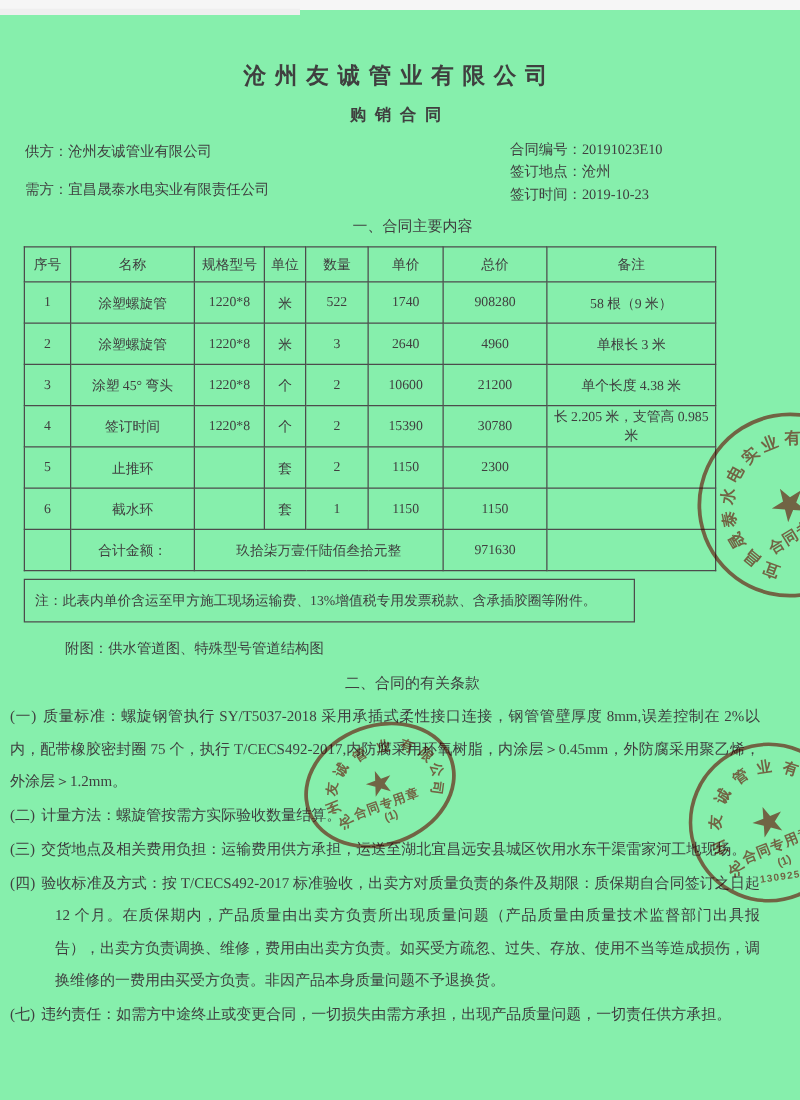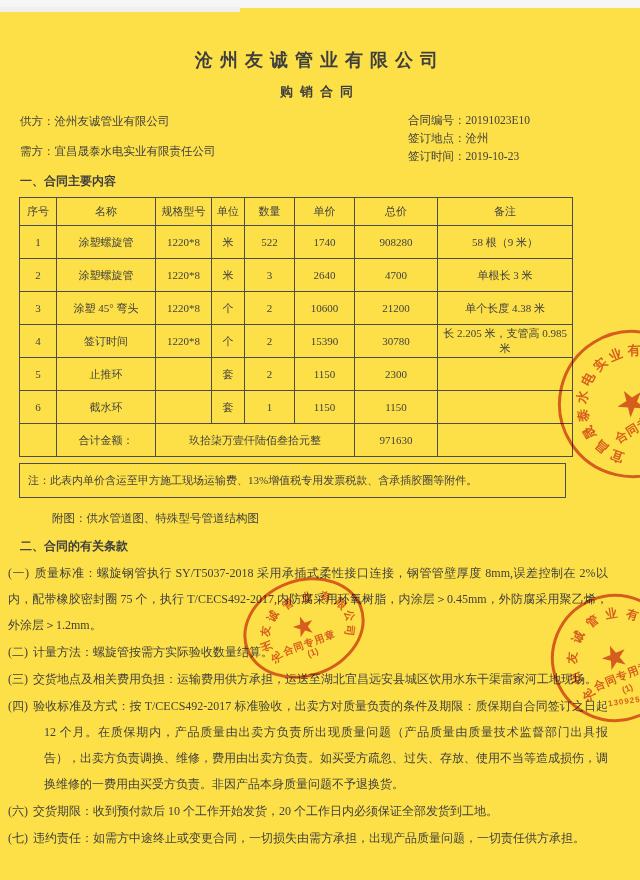--- a/index.html
+++ b/index.html
@@ -1,52 +1,52 @@
 <!DOCTYPE html>
 <html><head>
 <meta charset="utf-8">
 <style>
   html,body{margin:0;padding:0;background:#ffffff;}
   .page{
     position:relative;width:640px;height:880px;margin:0 auto;
-    background:#fde047;overflow:hidden;
+    background:#86efac;overflow:hidden;
     font-family:"Liberation Serif","DejaVu Serif",serif;
     color:#3f3f3f;
   }
   .scan-edge-a{position:absolute;top:0;left:0;width:100%;height:8px;background:#f6f6f6;}
   .scan-edge-b{position:absolute;top:7px;left:0;width:240px;height:5px;background:#efefef;}
 
   .doc-title{margin-top:48px;text-align:center;font-size:18px;font-weight:600;letter-spacing:7px;}
   .doc-subtitle{margin-top:11px;text-align:center;font-size:13px;font-weight:600;letter-spacing:7px;}
 
   .meta{display:flex;margin:10px 20px 0 20px;font-size:11.5px;justify-content:space-between;}
   .meta-left{flex:1;}
   .meta-left .row{margin-top:3px;}
   .meta-left .row + .row{margin-top:15px;}
   .meta-right{width:212px;}
   .meta-right .row{margin-top:0;line-height:18px;}
 
-  .sec-heading{margin:8px 0 0 20px;font-size:12px;font-weight:700;}
+  .sec-heading{margin:8px 0 0 20px;font-size:12px;font-weight:400;text-align:center;}
 
   table.items{
     border-collapse:collapse;table-layout:fixed;
     margin:7px 0 0 19px;width:553px;
     font-size:11px;
     padding-left:32px;
   }
   table.items th,table.items td{
     border:1px solid #4c4c4c;text-align:center;vertical-align:middle;
     padding:1px 2px;font-weight:normal;overflow:hidden;
   }
   table.items thead tr{height:28px;}
   table.items tbody tr{height:33px;}
   tr.total-row{height:34px;}
 
   .note-box{
-    margin:6px 0 0 19px;width:547px;box-sizing:border-box;
+    margin:6px 0 0 19px;width:489px;box-sizing:border-box;
     border:1px solid #4c4c4c;padding:9px 8px;font-size:11px;
   }
   .attach-line{margin:13px 0 12px 20px;font-size:11.5px;padding-left:32px;}
 
   .clauses{margin:5px 32px 0 8px;font-size:12px;line-height:26px;}
   .clause{margin:0 0 1px 0;padding-left:36px;text-indent:-36px;text-align:justify;}
   .clause.no-hang{padding-left:0;text-indent:0;}
   .clause .cnum{margin-right:5px;}
 
   
@@ -129,21 +129,21 @@
         <td>908280</td>
         <td>58 根（9 米）</td>
       </tr>
       <tr>
         <td>2</td>
         <td>涂塑螺旋管</td>
         <td>1220*8</td>
         <td>米</td>
         <td>3</td>
         <td>2640</td>
-        <td>4700</td>
+        <td>4960</td>
         <td>单根长 3 米</td>
       </tr>
       <tr>
         <td>3</td>
         <td>涂塑 45° 弯头</td>
         <td>1220*8</td>
         <td>个</td>
         <td>2</td>
         <td>10600</td>
         <td>21200</td>
@@ -200,23 +200,20 @@
       <span class="cnum">(一)</span><span>质量标准：螺旋钢管执行 SY/T5037-2018 采用承插式柔性接口连接，钢管管壁厚度 8mm,误差控制在 2%以内，配带橡胶密封圈 75 个，执行 T/CECS492-2017,内防腐采用环氧树脂，内涂层＞0.45mm，外防腐采用聚乙烯，外涂层＞1.2mm。</span>
     </div>
     <div class="clause no-hang">
       <span class="cnum">(二)</span><span>计量方法：螺旋管按需方实际验收数量结算。</span>
     </div>
     <div class="clause no-hang">
       <span class="cnum">(三)</span><span>交货地点及相关费用负担：运输费用供方承担，运送至湖北宜昌远安县城区饮用水东干渠雷家河工地现场。</span>
     </div>
     <div class="clause">
       <span class="cnum">(四)</span><span>验收标准及方式：按 T/CECS492-2017 标准验收，出卖方对质量负责的条件及期限：质保期自合同签订之日起 12 个月。在质保期内，产品质量由出卖方负责所出现质量问题（产品质量由质量技术监督部门出具报告），出卖方负责调换、维修，费用由出卖方负责。如买受方疏忽、过失、存放、使用不当等造成损伤，调换维修的一费用由买受方负责。非因产品本身质量问题不予退换货。</span>
-    </div>
-    <div class="clause no-hang">
-      <span class="cnum">(六)</span><span>交货期限：收到预付款后 10 个工作开始发货，20 个工作日内必须保证全部发货到工地。</span>
     </div>
     <div class="clause no-hang">
       <span class="cnum">(七)</span><span>违约责任：如需方中途终止或变更合同，一切损失由需方承担，出现产品质量问题，一切责任供方承担。</span>
     </div>
   </div>
 
   <div class="stamp" style="left:558px;top:330px;width:142px;height:142px;transform:rotate(-32deg);font-size:13px;">
     <span class="stamp-star" style="font-size:36px;">★</span>
     <span class="stamp-band" style="font-size:12px;">合同专用章</span>
   <span class="stamp-char" style="left: 31.4474px; top: 107.246px; transform: translate(-50%, -50%) rotate(-128deg);">宜</span>

